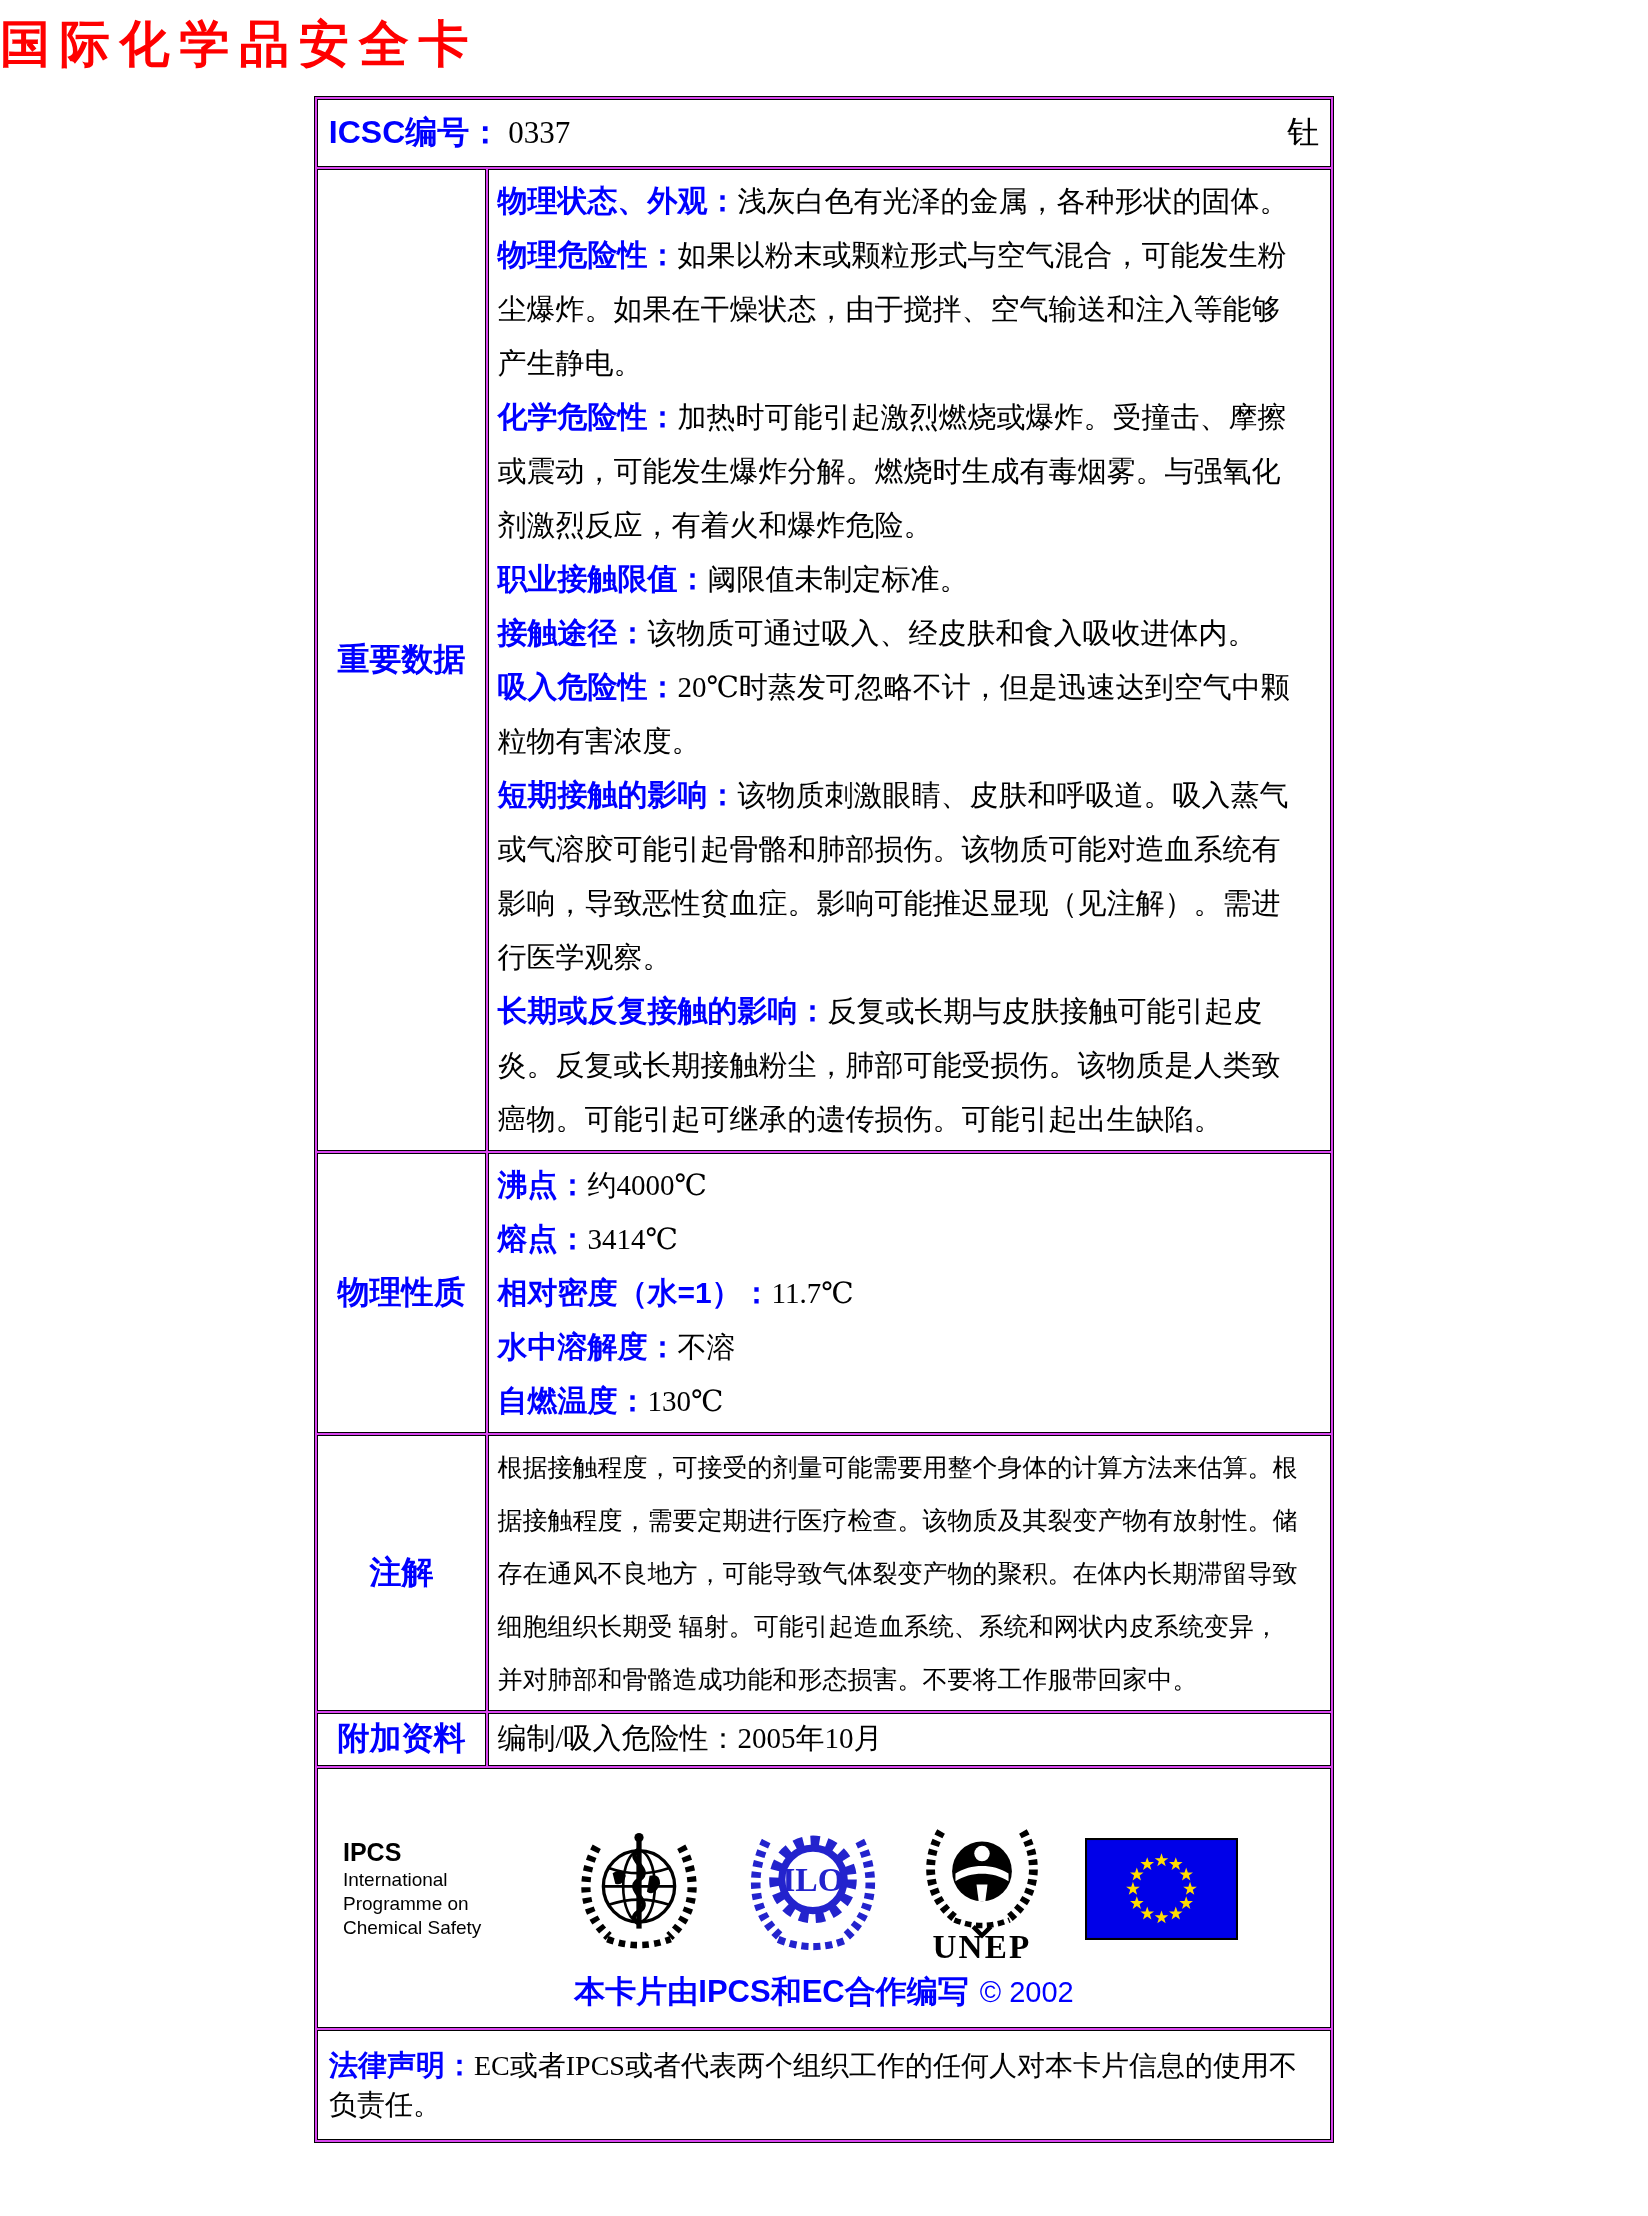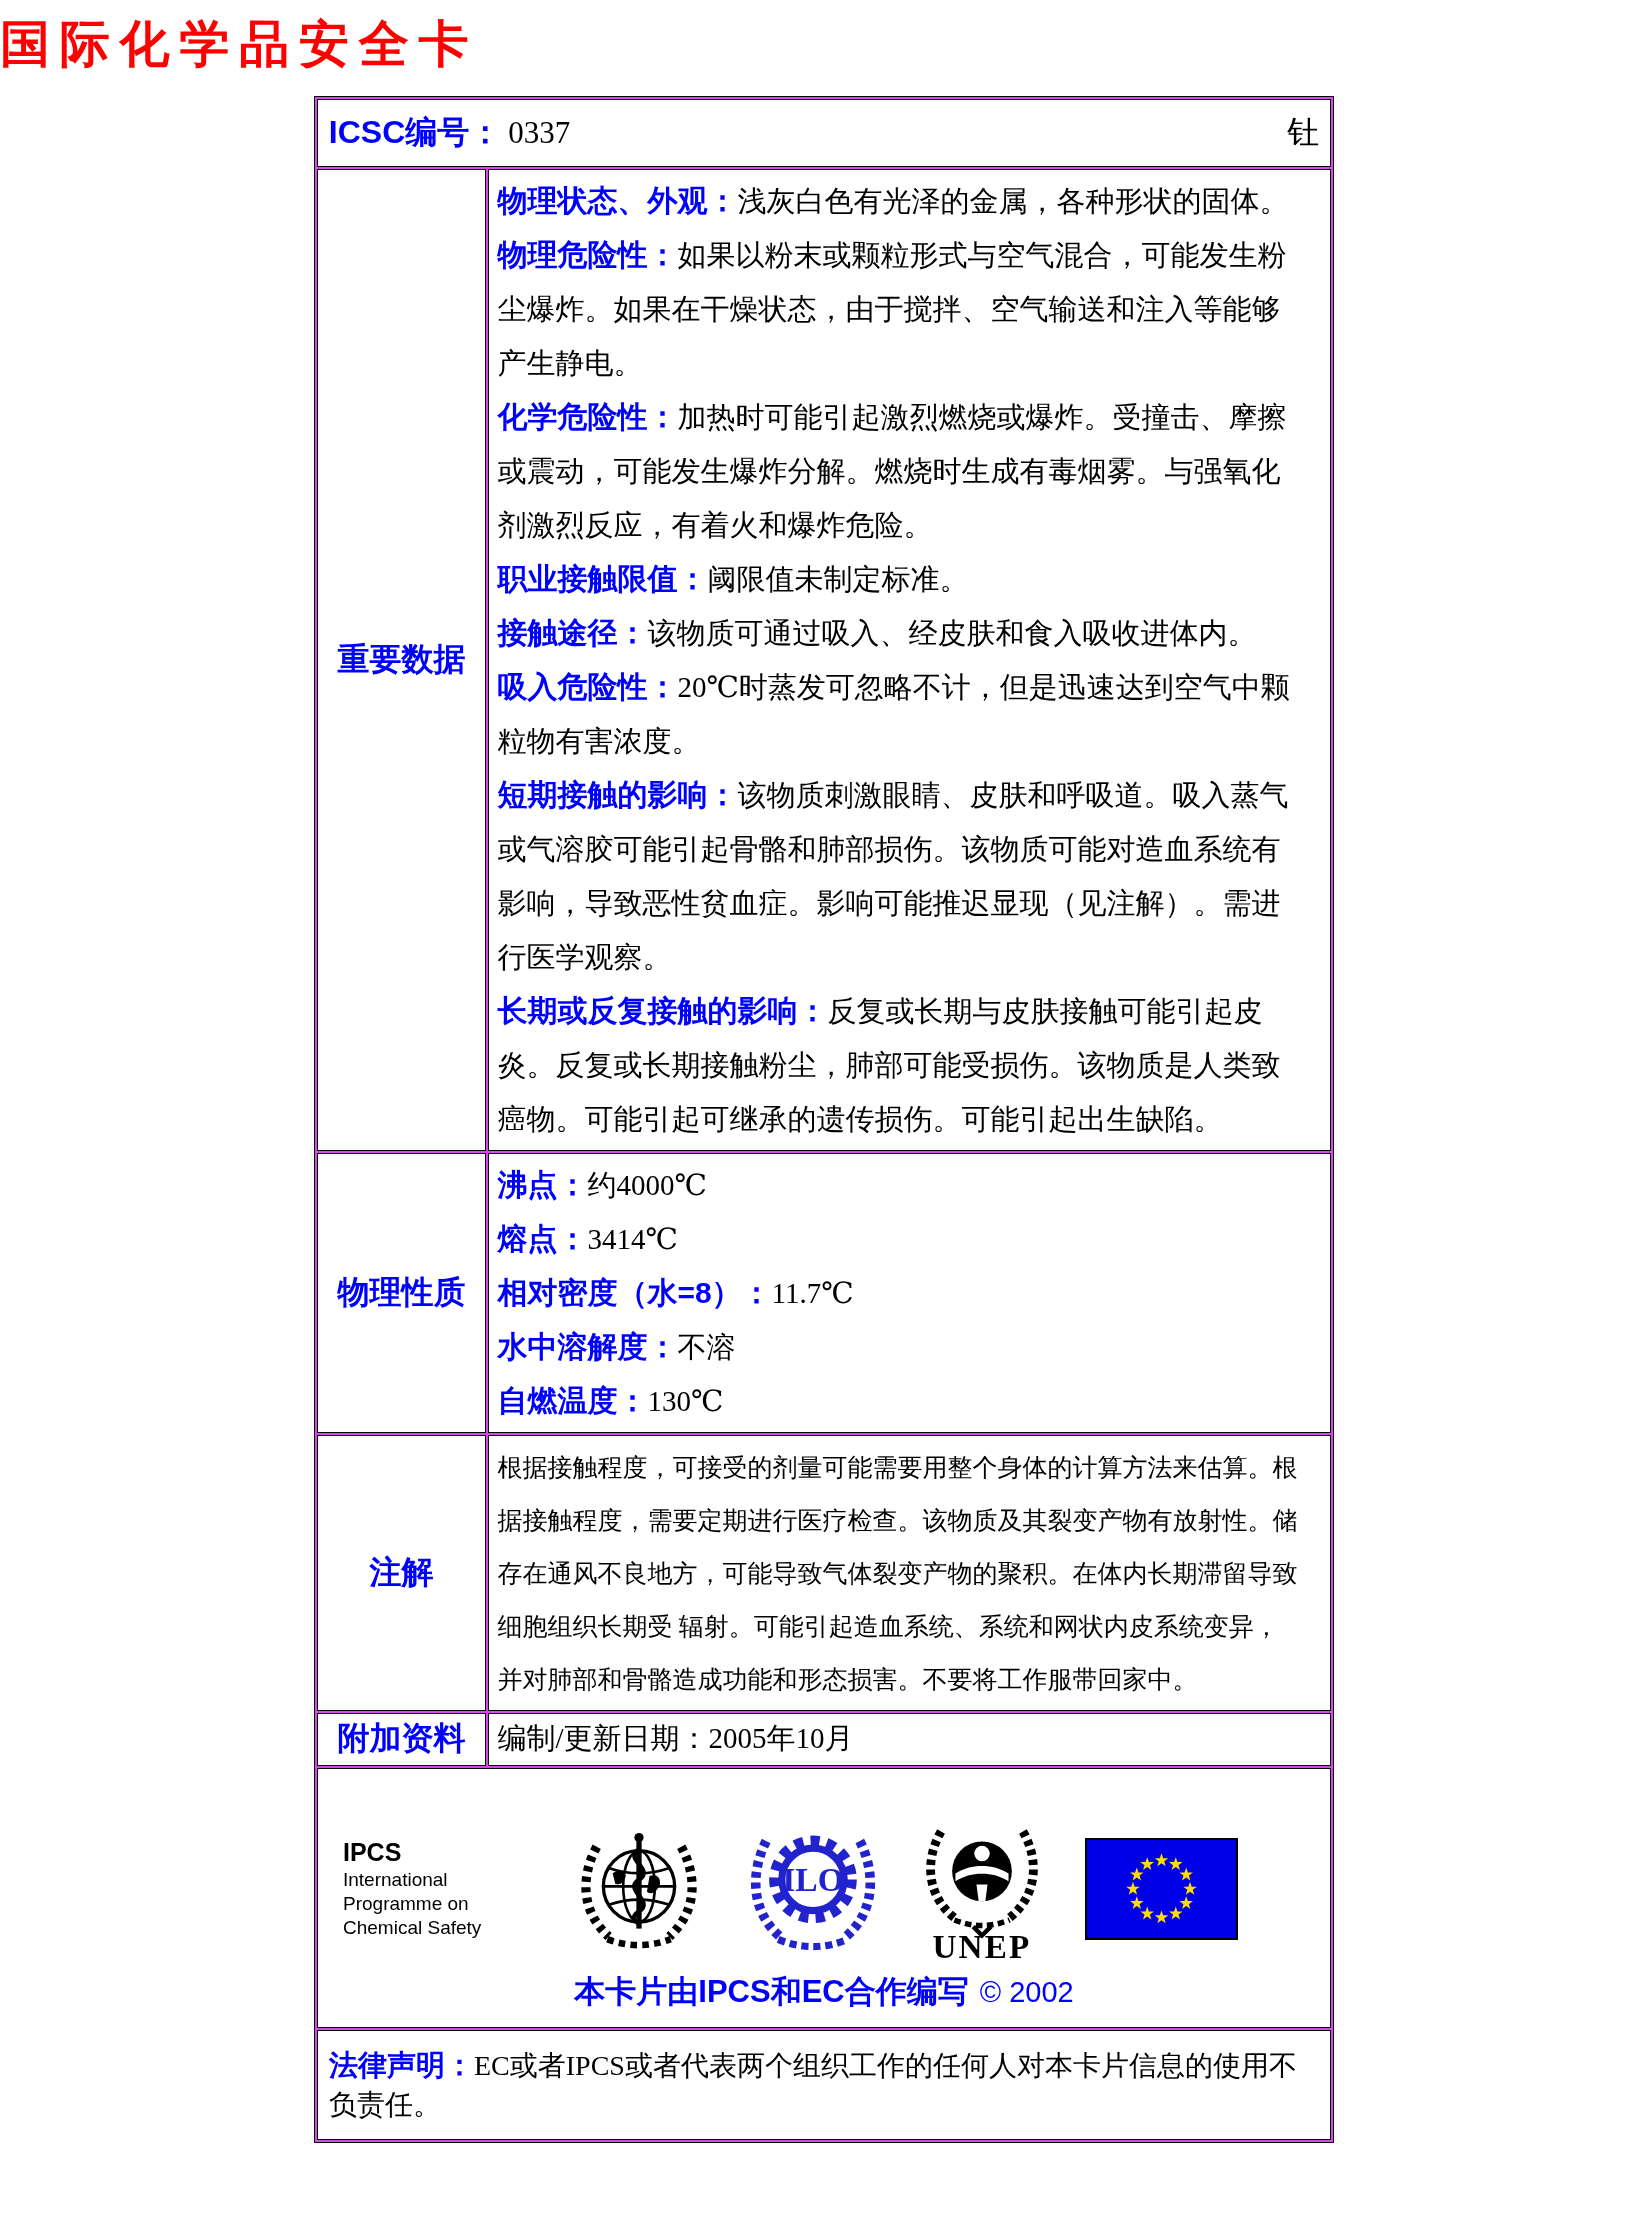--- a/index.html
+++ b/index.html
@@ -93,38 +93,38 @@
       <p class="entry"><span class="blue-key key">短期接触的影响：</span><span>该物质刺激眼睛、皮肤和呼吸道。吸入蒸气或气溶胶可能引起骨骼和肺部损伤。该物质可能对造血系统有影响，导致恶性贫血症。影响可能推迟显现（见注解）。需进行医学观察。</span></p>
       <p class="entry"><span class="blue-key key">长期或反复接触的影响：</span><span>反复或长期与皮肤接触可能引起皮炎。反复或长期接触粉尘，肺部可能受损伤。该物质是人类致癌物。可能引起可继承的遗传损伤。可能引起出生缺陷。</span></p>
     </td>
   </tr>
 
   <tr>
     <td class="label-cell">物理性质</td>
     <td class="content-cell">
       <p class="entry"><span class="blue-key key">沸点：</span><span>约4000℃</span></p>
       <p class="entry"><span class="blue-key key">熔点：</span><span>3414℃</span></p>
-      <p class="entry"><span class="blue-key key">相对密度（水=8）：</span><span>11.7℃</span></p>
+      <p class="entry"><span class="blue-key key">相对密度（水=1）：</span><span>11.7℃</span></p>
       <p class="entry"><span class="blue-key key">水中溶解度：</span><span>不溶</span></p>
       <p class="entry"><span class="blue-key key">自燃温度：</span><span>130℃</span></p>
     </td>
   </tr>
 
 
   <tr>
     <td class="label-cell">注解</td>
     <td class="content-cell">
       <div class="note-block">根据接触程度，可接受的剂量可能需要用整个身体的计算方法来估算。根据接触程度，需要定期进行医疗检查。该物质及其裂变产物有放射性。储存在通风不良地方，可能导致气体裂变产物的聚积。在体内长期滞留导致细胞组织长期受 辐射。可能引起造血系统、系统和网状内皮系统变异，并对肺部和骨骼造成功能和形态损害。不要将工作服带回家中。</div>
     </td>
   </tr>
 
   <tr>
     <td class="label-cell">附加资料</td>
     <td class="date-cell">
-      <span>编制/更新日期：</span><span>2005年10月</span>
+      <span>编制/吸入危险性：</span><span>2005年10月</span>
     </td>
   </tr>
 
   <tr>
     <td colspan="2">
       <div class="logos-row-inner">
         <div class="ipcs-block">
           <div class="ipcs-acronym">IPCS</div>
           <div class="ipcs-sub">International</div>
           <div class="ipcs-sub">Programme on</div>

